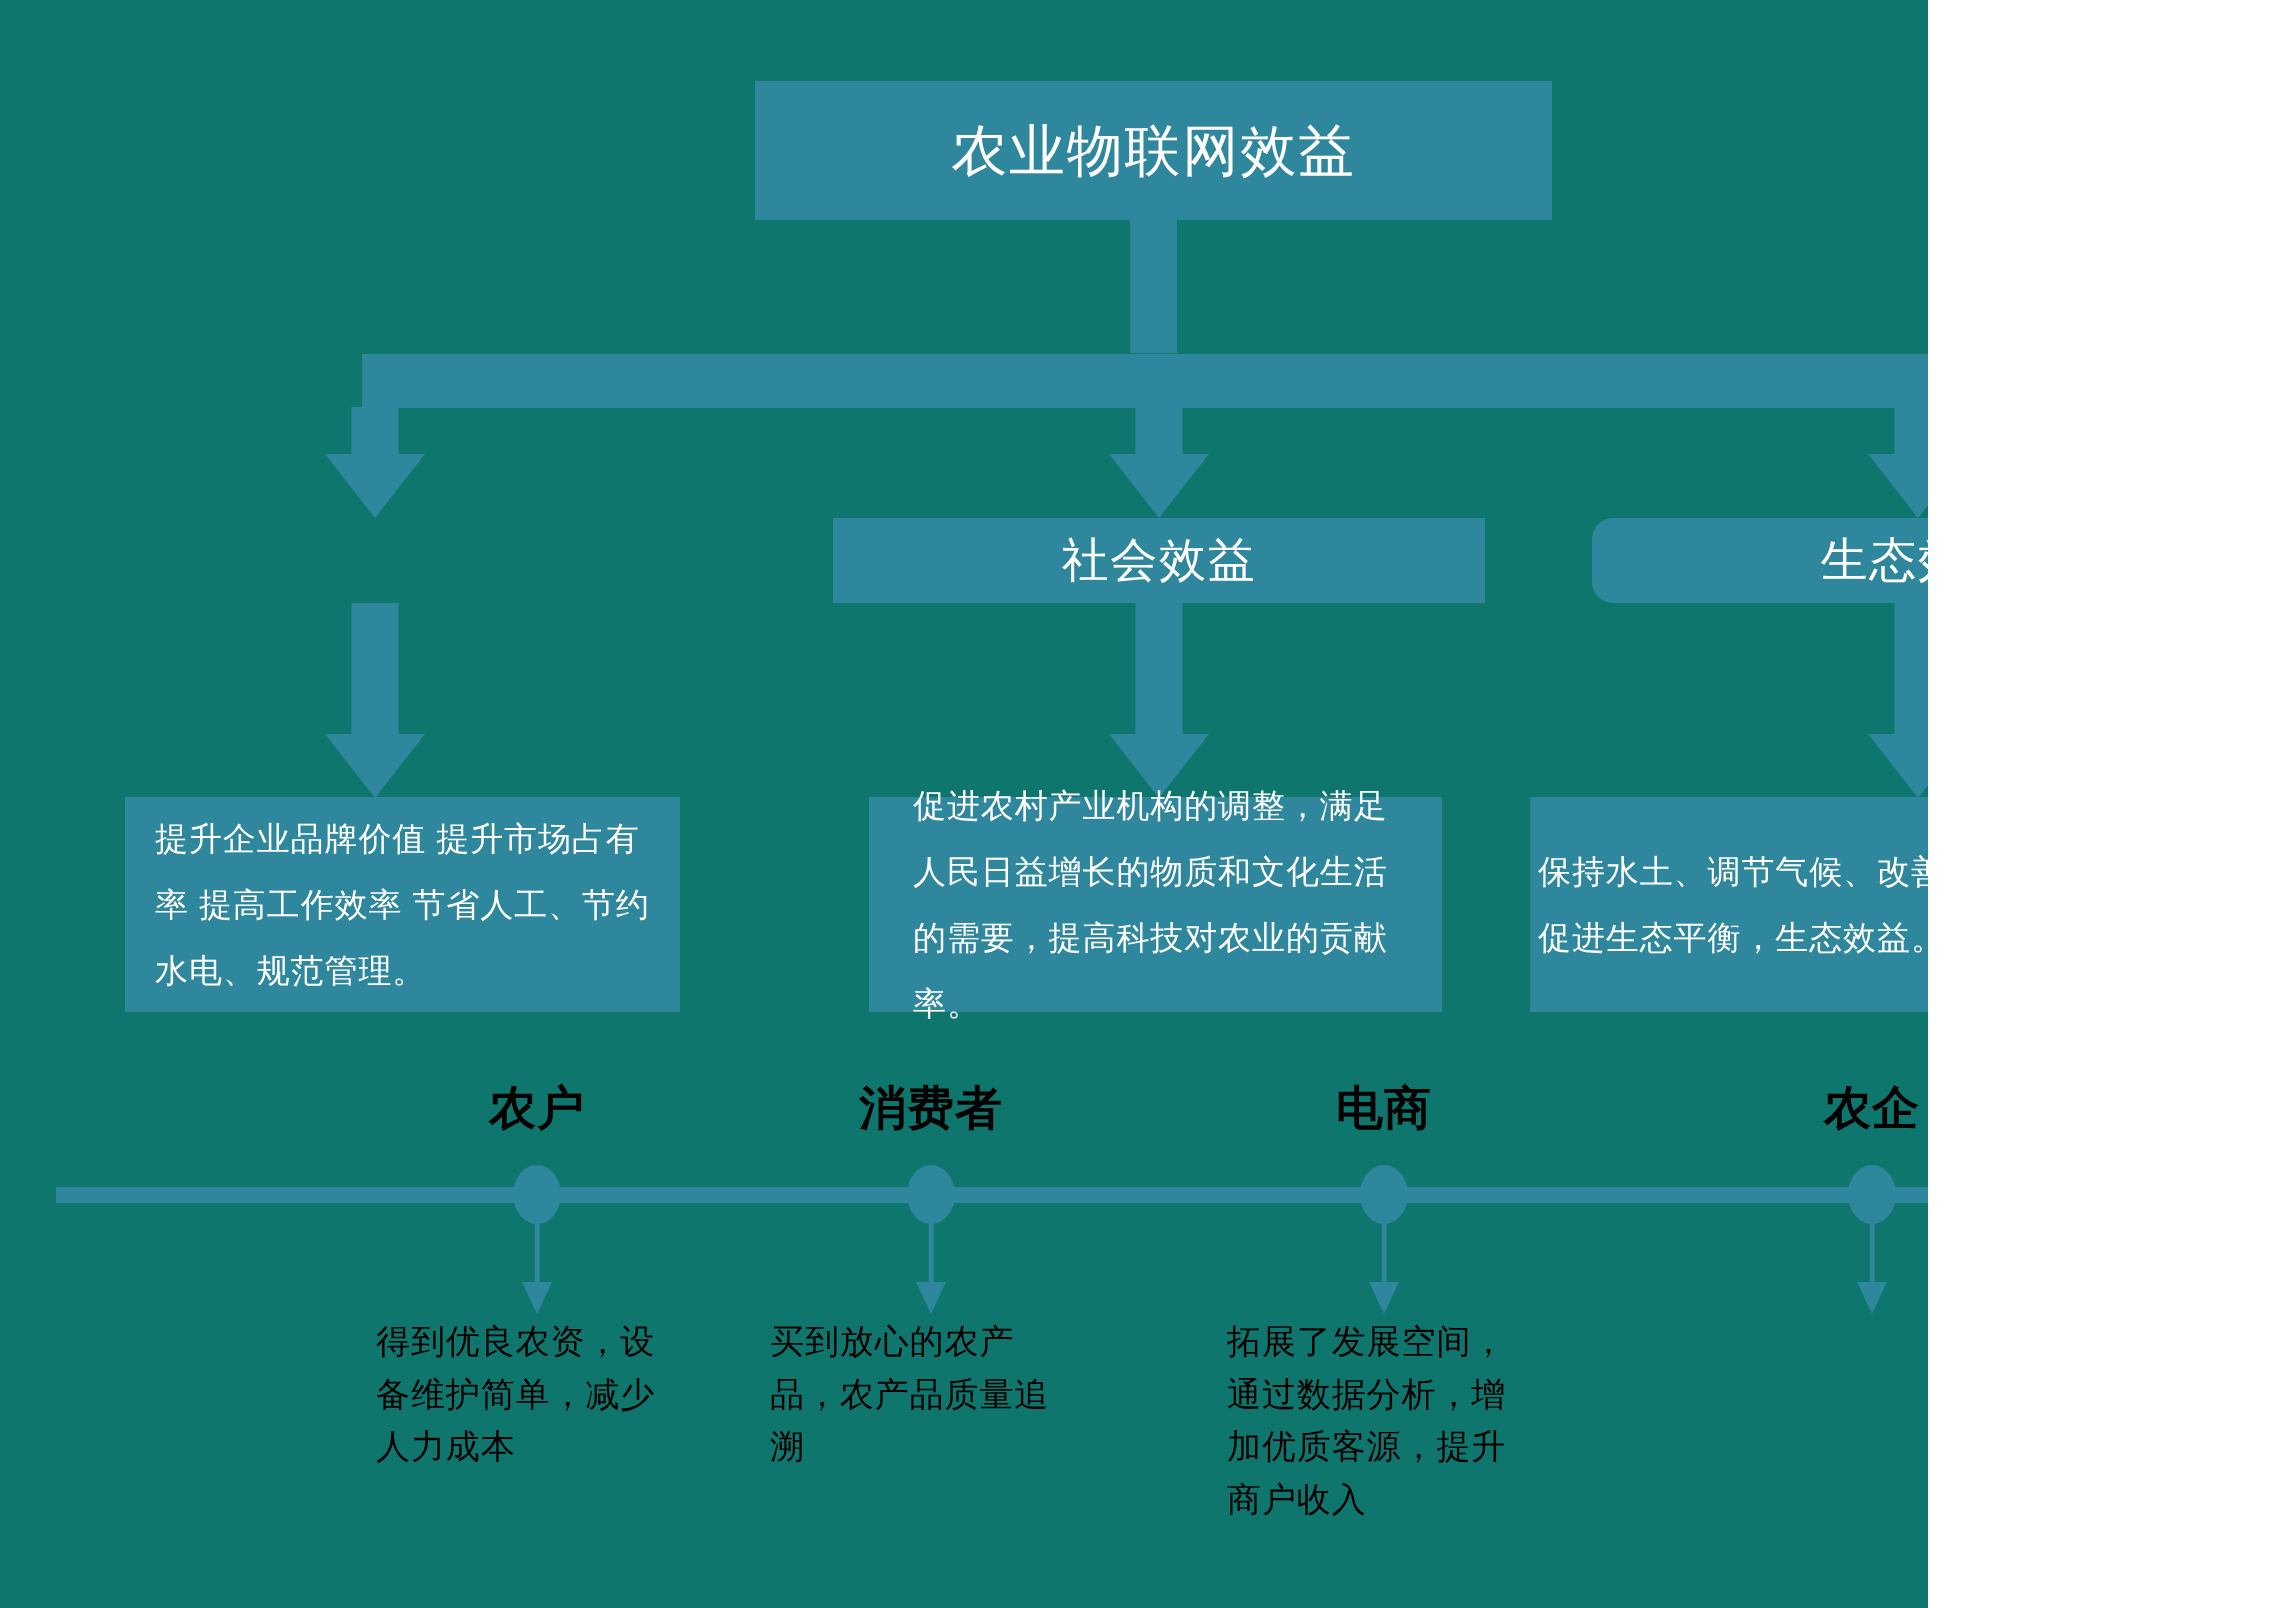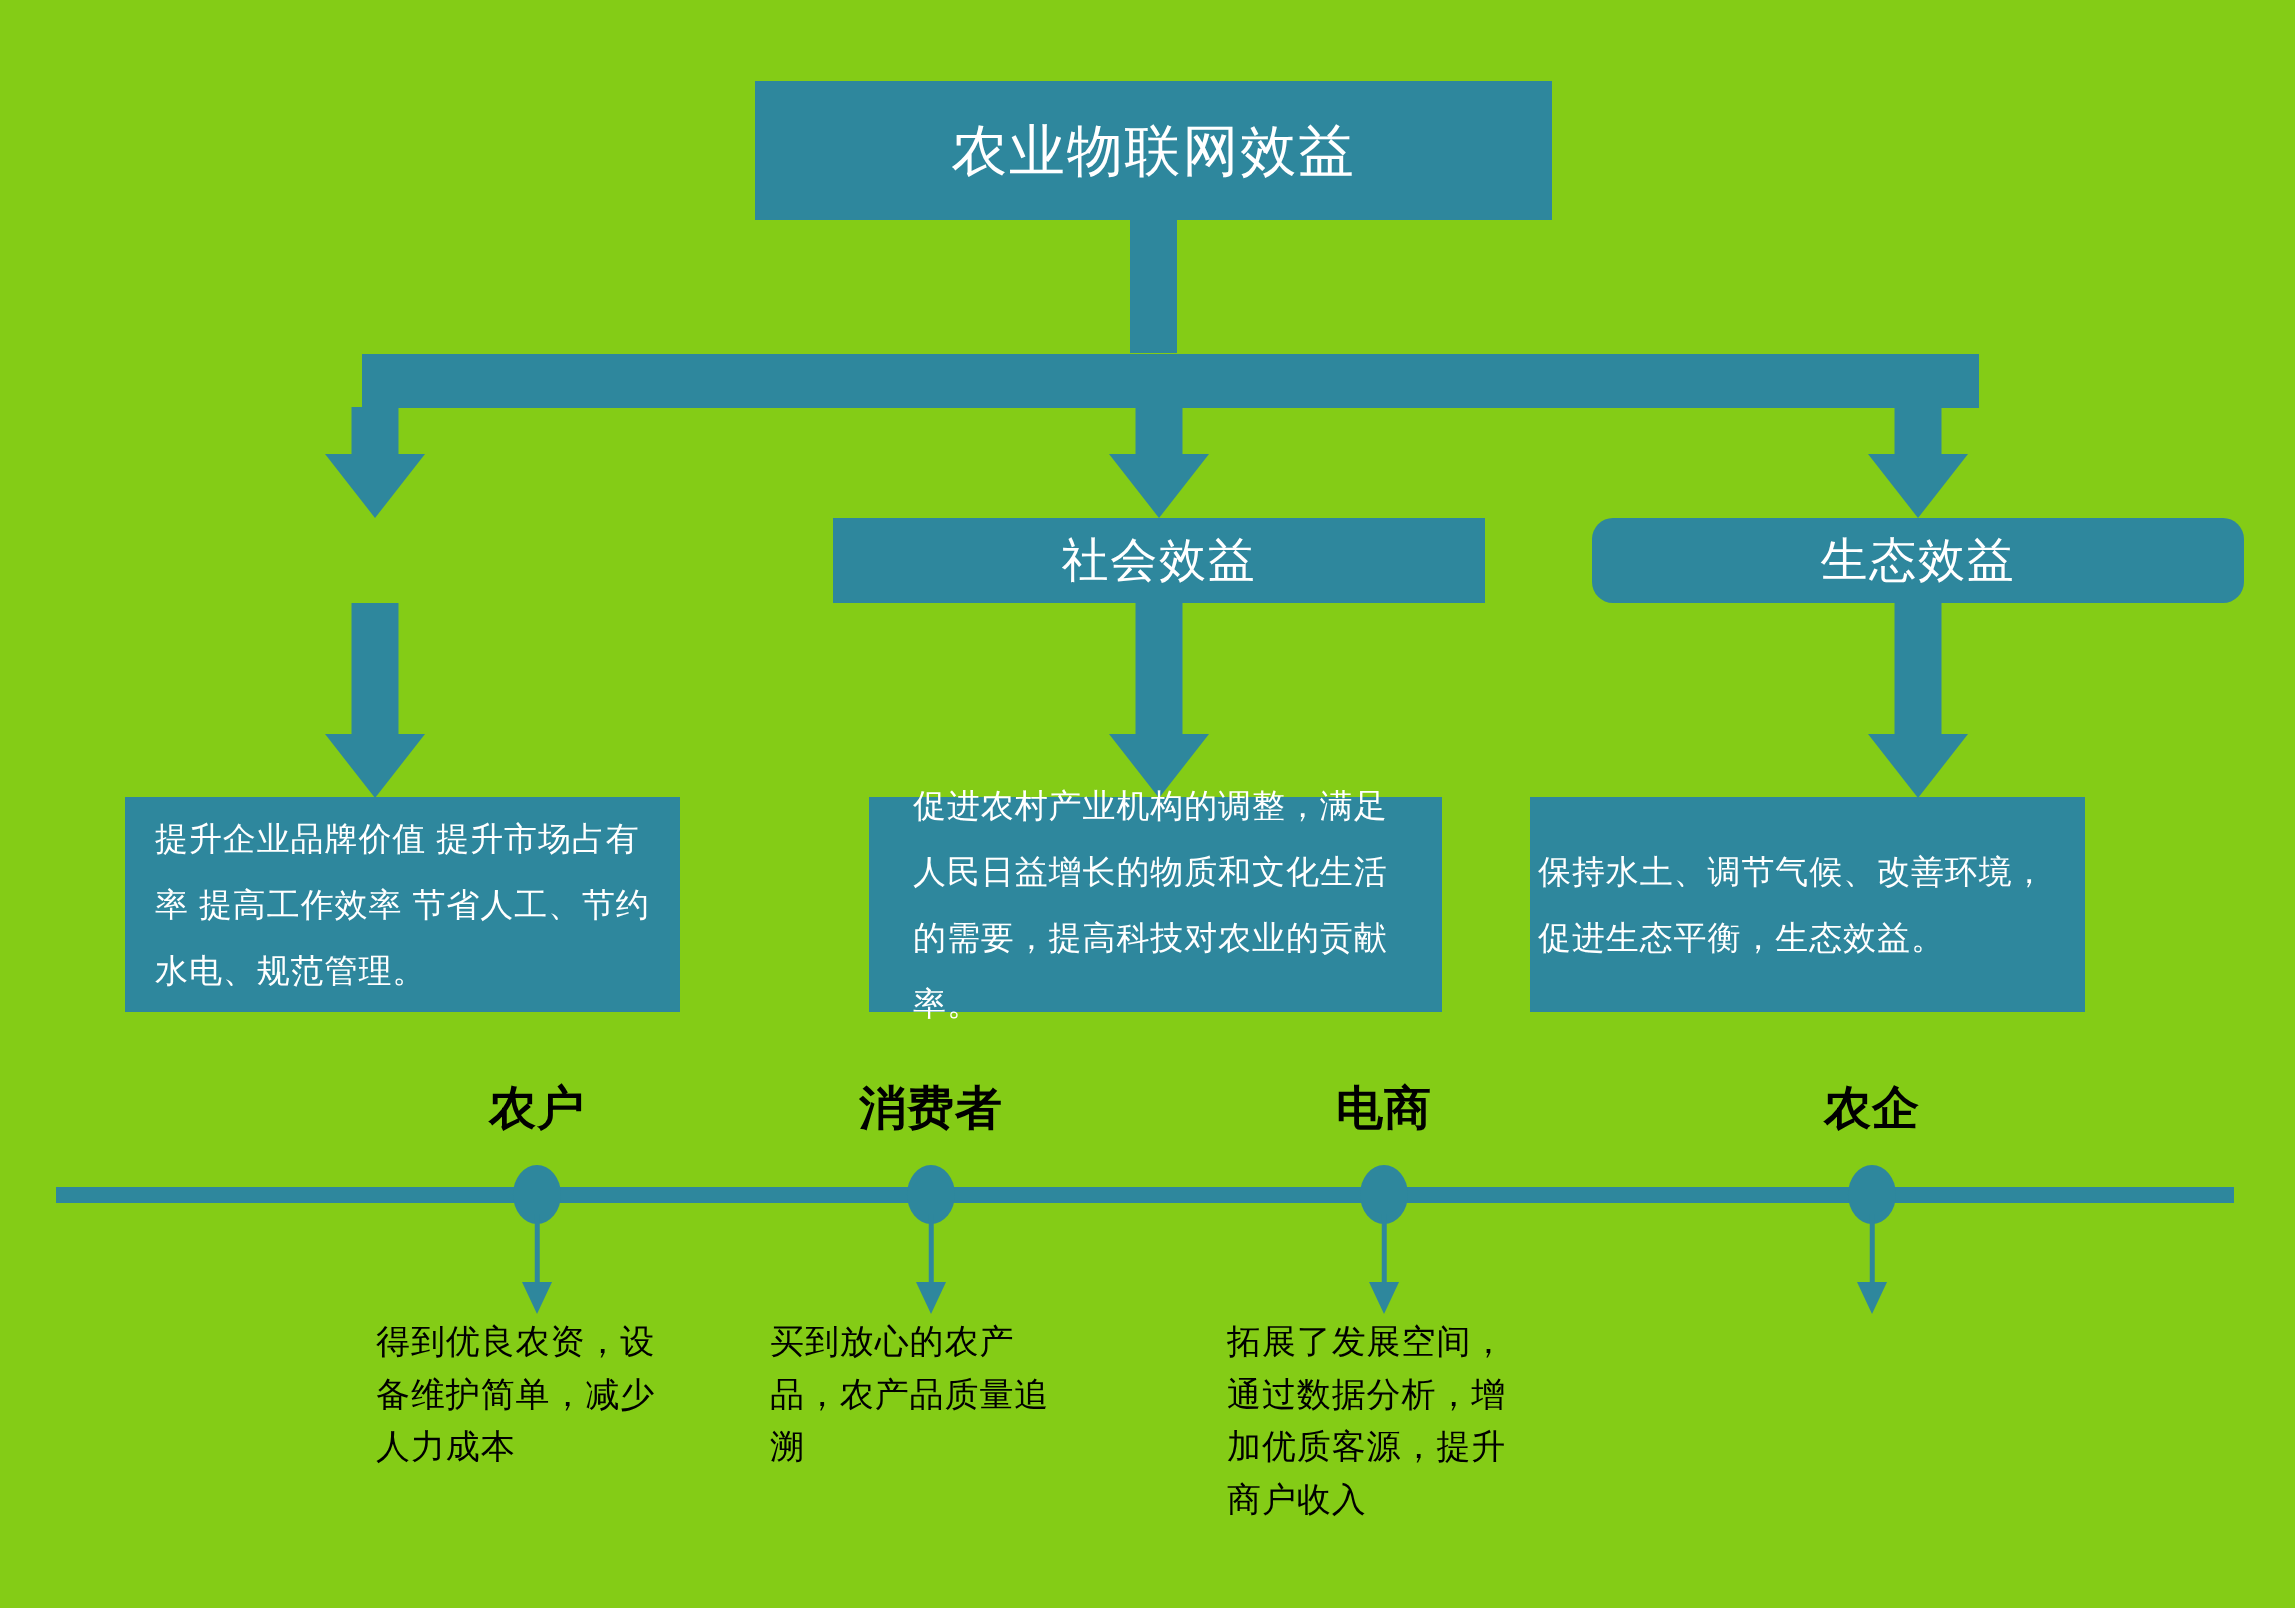--- a/index.html
+++ b/index.html
@@ -5,23 +5,23 @@
   html, body {
     margin: 0;
     padding: 0;
     background: #ffffff;
   }
   body {
     font-family: "Liberation Sans", "DejaVu Sans", sans-serif;
   }
   #canvas {
     position: relative;
-    width: 2295px;
+    width: 1928px;
     height: 1608px;
-    background: #84cc16;
+    background: #0f766e;
     overflow: hidden;
   }
 
   
   .box {
     position: absolute;
     background: #2E879D;
     box-sizing: border-box;
     display: flex;
     align-items: center;

